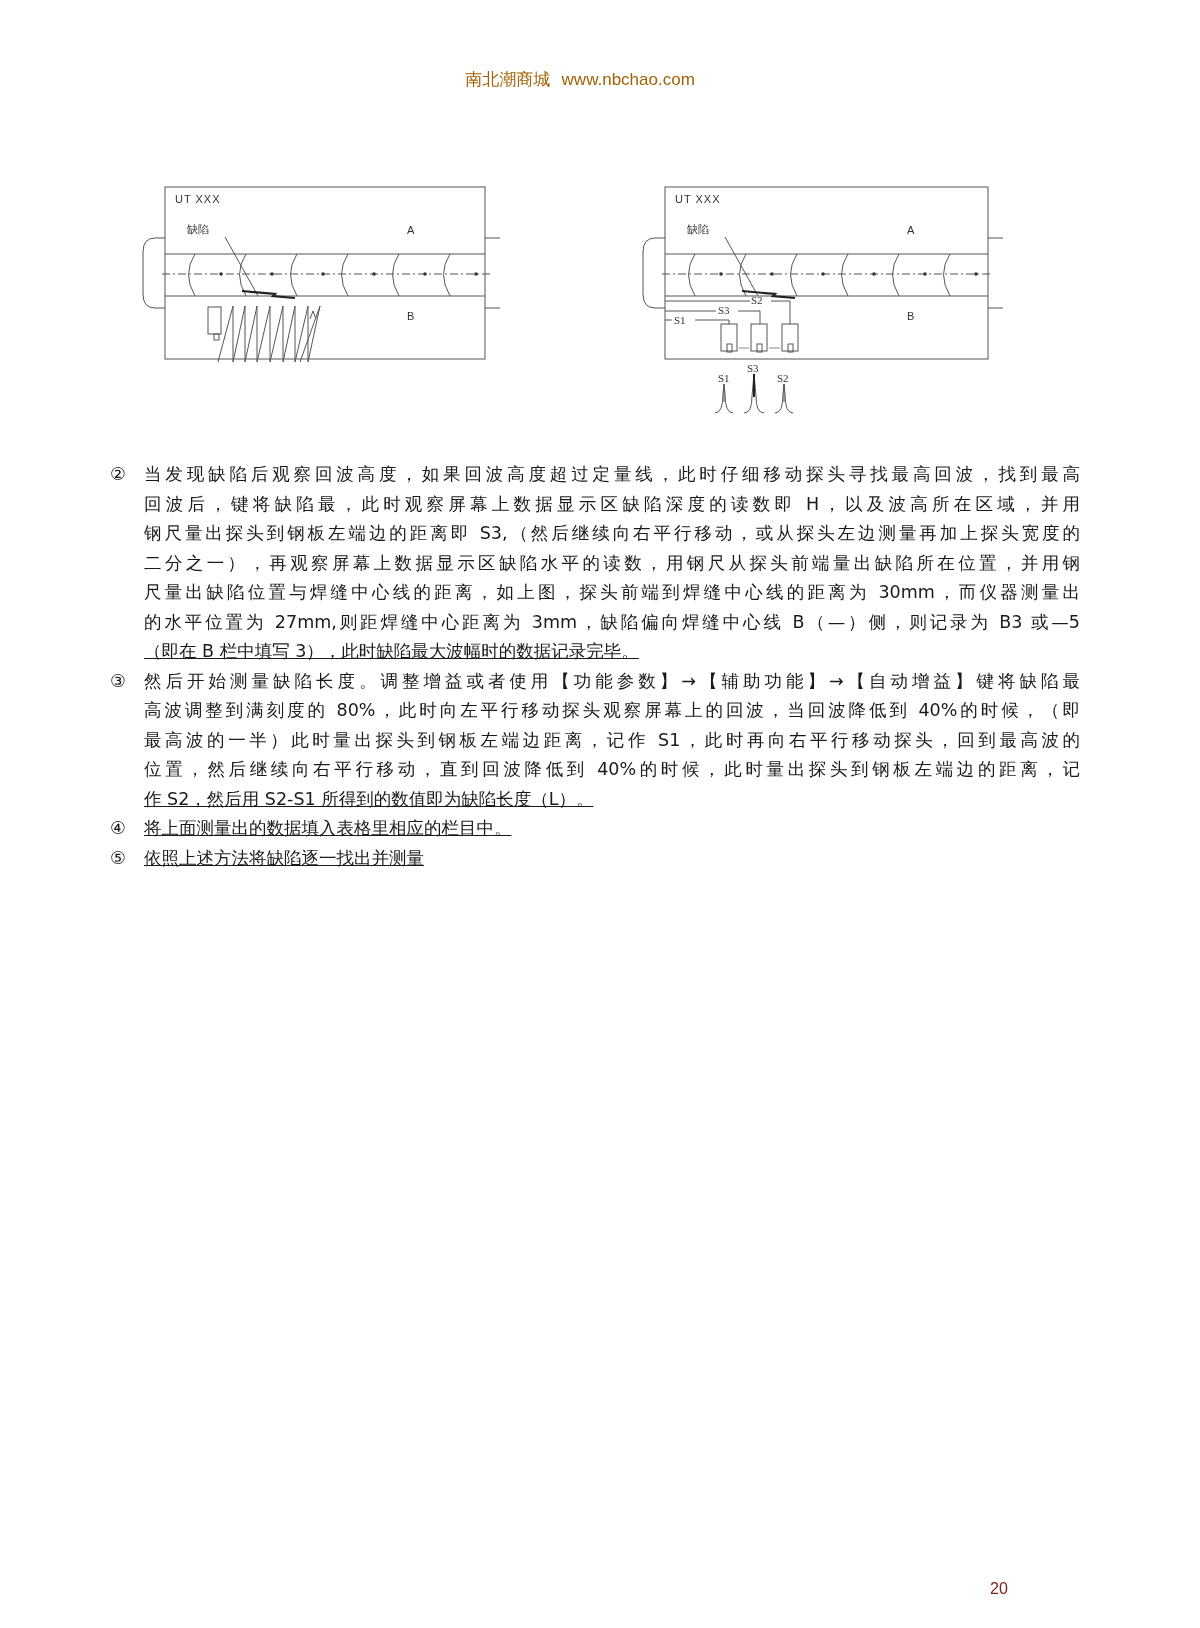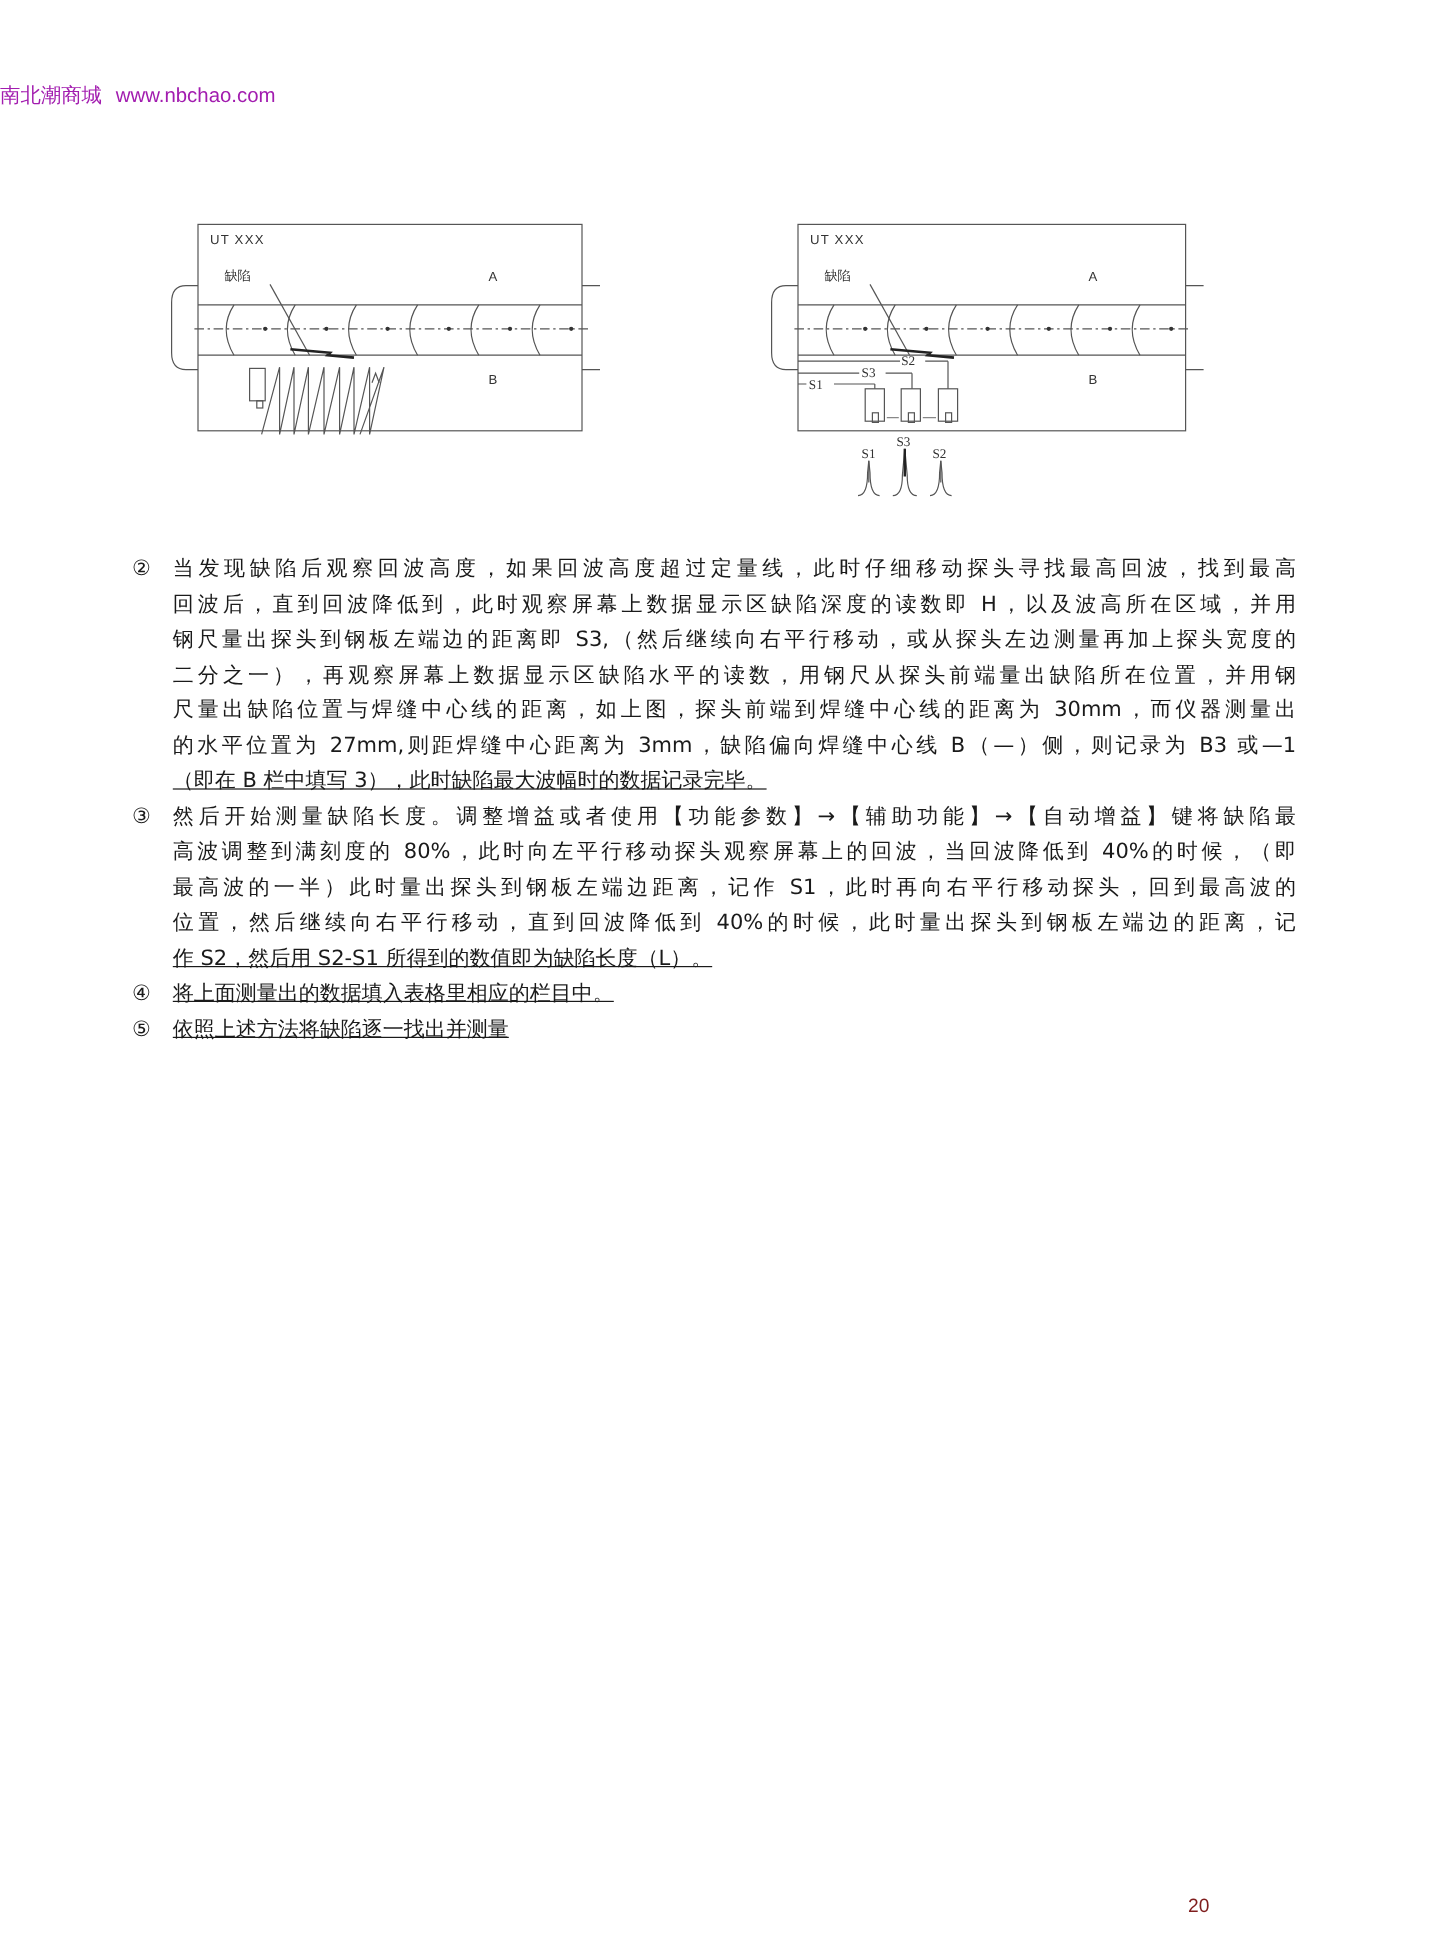--- a/index.html
+++ b/index.html
@@ -1,19 +1,19 @@
 <!DOCTYPE html>
 <html><head>
 <meta charset="utf-8">
 <style>
   html, body { margin: 0; padding: 0; background: #ffffff; }
   body { width: 1200px; height: 1628px; position: relative; overflow: hidden;
          font-family: "DejaVu Sans", "Liberation Sans", sans-serif; color: #1a1a1a; }
-  .header { position: absolute; top: 68px; left: 0; width: 1160px; 
-            font-size: 17px; color: #a21caf; }
+  .header { position: absolute; top: 68px; left: 0; width: 1160px; text-align: center;
+            font-size: 17px; color: #a16207; }
   .header .site-url { font-family: "Liberation Sans", sans-serif; margin-left: 6px; }
   .figure { position: absolute; }
   .figure svg { display: block; }
   .fig-text { font-family: "Liberation Sans", sans-serif; fill: #333; }
   .fig-serif { font-family: "Liberation Serif", serif; fill: #333; }
   .content { position: absolute; top: 460px; left: 110px; width: 970px;
              font-size: 17.5px; line-height: 29.5px; color: #1a1a1a; }
   .item { display: flex; }
   .item .num { width: 34px; flex: 0 0 34px; }
   .item .body { flex: 1; }
@@ -143,25 +143,25 @@
     <text class="fig-serif" x="107" y="188" font-size="11">S3</text>
     <text class="fig-serif" x="137" y="198" font-size="11">S2</text>
   </svg>
 </div>
 
 <div class="content">
   <div class="item">
     <span class="num">②</span>
     <div class="body">
       <span class="line">当发现缺陷后观察回波高度，如果回波高度超过定量线，此时仔细移动探头寻找最高回波，找到最高</span>
-      <span class="line">回波后，直到回波降低到，此时观察屏幕上数据显示区缺陷深度的读数即  H，以及波高所在区域，并用</span>
+      <span class="line">回波后，键将缺陷最，此时观察屏幕上数据显示区缺陷深度的读数即  H，以及波高所在区域，并用</span>
       <span class="line">钢尺量出探头到钢板左端边的距离即 S3,（然后继续向右平行移动，或从探头左边测量再加上探头宽度的</span>
       <span class="line">二分之一），再观察屏幕上数据显示区缺陷水平的读数，用钢尺从探头前端量出缺陷所在位置，并用钢</span>
       <span class="line">尺量出缺陷位置与焊缝中心线的距离，如上图，探头前端到焊缝中心线的距离为 30mm，而仪器测量出</span>
-      <span class="line">的水平位置为 27mm,则距焊缝中心距离为 3mm，缺陷偏向焊缝中心线 B（—）侧，则记录为 B3 或—1</span>
+      <span class="line">的水平位置为 27mm,则距焊缝中心距离为 3mm，缺陷偏向焊缝中心线 B（—）侧，则记录为 B3 或—5</span>
       <span class="line last">（即在 B 栏中填写 3），此时缺陷最大波幅时的数据记录完毕。</span>
     </div>
   </div>
   <div class="item">
     <span class="num">③</span>
     <div class="body">
       <span class="line">然后开始测量缺陷长度。调整增益或者使用【功能参数】→【辅助功能】→【自动增益】键将缺陷最</span>
       <span class="line">高波调整到满刻度的 80%，此时向左平行移动探头观察屏幕上的回波，当回波降低到 40%的时候，（即</span>
       <span class="line">最高波的一半）此时量出探头到钢板左端边距离，记作 S1，此时再向右平行移动探头，回到最高波的</span>
       <span class="line">位置，然后继续向右平行移动，直到回波降低到  40%的时候，此时量出探头到钢板左端边的距离，记</span>

